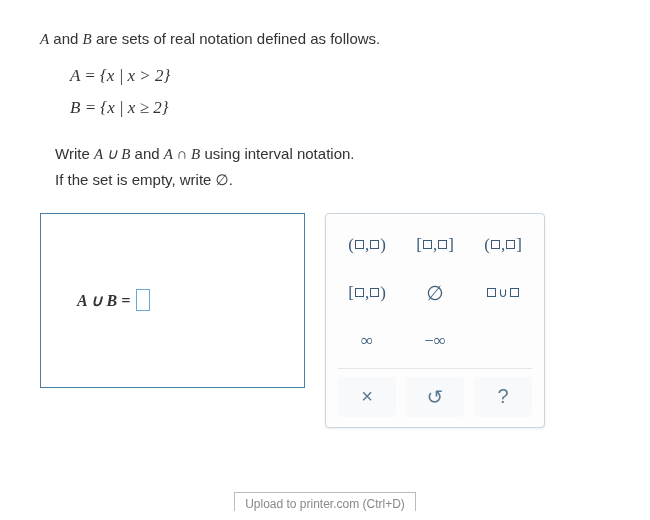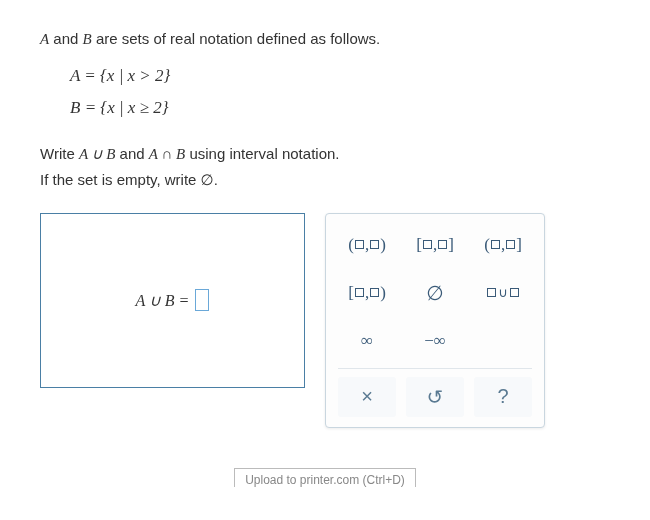--- a/index.html
+++ b/index.html
@@ -9,32 +9,33 @@
     background: #fff;
     font-family: Arial, Helvetica, sans-serif;
     font-size: 15px;
     color: #333;
     padding: 30px 40px 0 40px;
     overflow: hidden;
   }
   .ital { font-style: italic; font-family: 'Times New Roman', serif; }
   .intro { margin-bottom: 12px; }
   .defs { margin-left: 30px; margin-bottom: 16px; line-height: 1.9; font-family: 'Times New Roman', serif; font-size: 17px; }
-  .instr { line-height: 1.7; margin-bottom: 20px; }
+  .instr { line-height: 1.7; margin-bottom: 20px; margin-left: 15px; }
   .workarea { display: flex; gap: 20px; align-items: flex-start; }
   .answerbox {
     border: 1px solid #4a7fa5;
     width: 265px;
     height: 175px;
-    padding: 30px 20px;
+    padding: 30px 36px;
     display: flex;
-    flex-direction: row;
+    flex-direction: column;
     justify-content: space-around;
     font-family: 'Times New Roman', serif;
     font-size: 16px;
+    font-weight: bold;
   }
   .ansrow { display: flex; align-items: center; gap: 6px; }
   .ansinput {
     display: inline-block;
     width: 14px;
     height: 22px;
     border: 1px solid #6aa8d8;
     vertical-align: middle;
   }
   .palette {
@@ -77,21 +78,21 @@
     color: #5a7a92;
     border-radius: 3px;
     cursor: pointer;
     background: #f7f9fb;
   }
   .sq { display:inline-block; width:9px; height:9px; border:1px solid #3a5a78; margin: 0 1px;}
   .composite { display:flex; align-items:center; gap:1px;}
   .slashzero { position:relative; display:inline-block; font-size:20px;}
   .footer {
     text-align: center;
-    margin-top: 40px;
+    margin-top: 64px;
     color: #888;
     font-size: 12px;
   }
   .footerbox {
     display: inline-block;
     border: 1px solid #bbb;
     border-bottom: none;
     padding: 4px 10px 0 10px;
   }
 </style>

